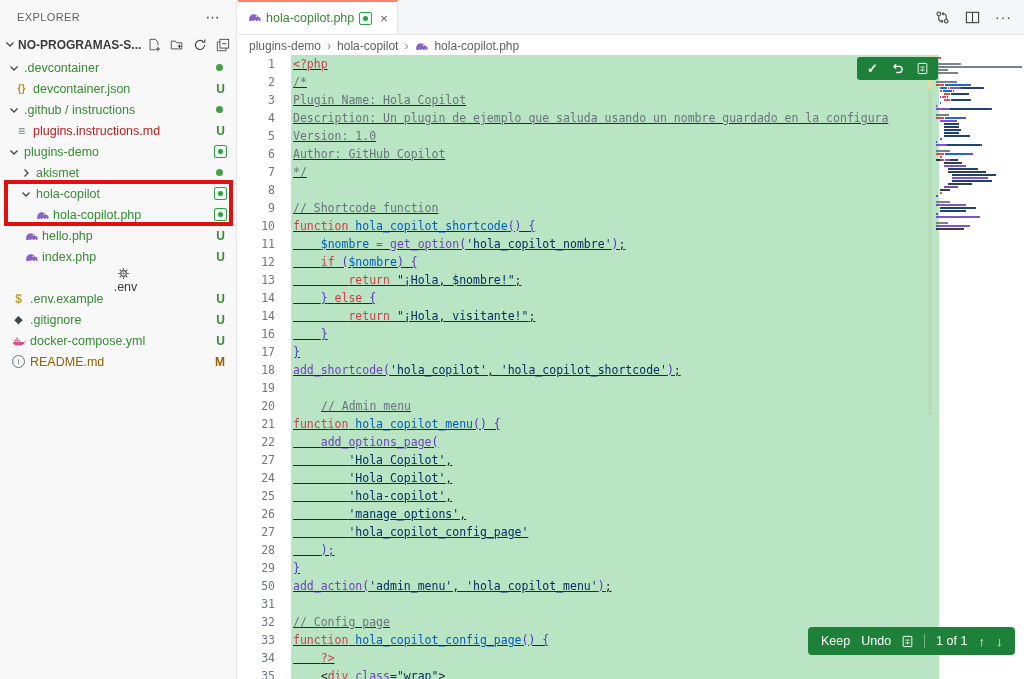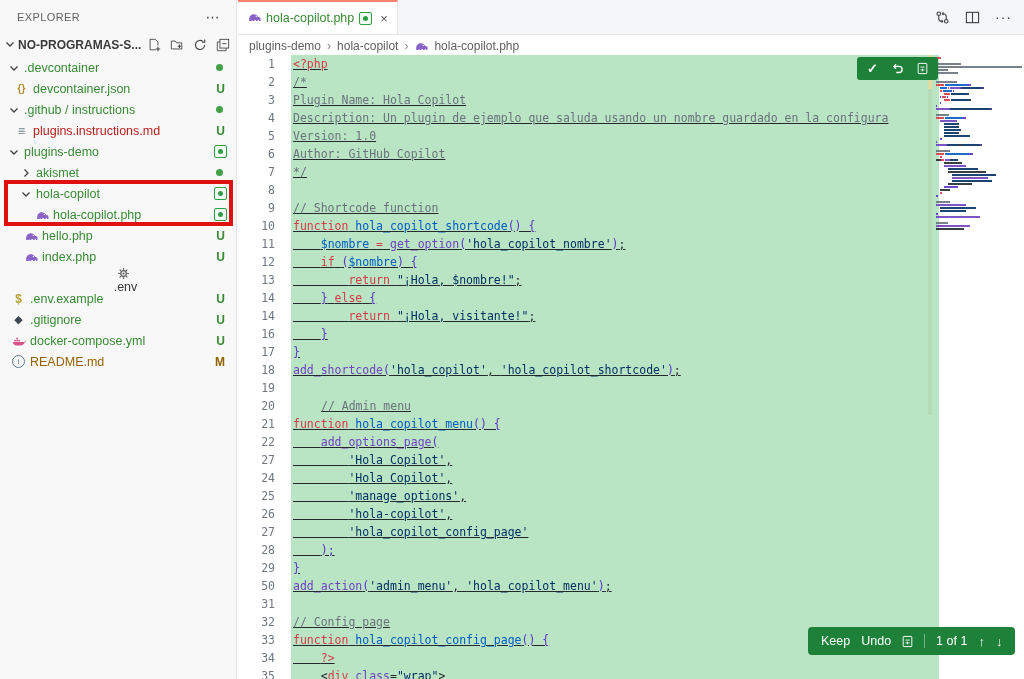--- a/index.html
+++ b/index.html
@@ -358,22 +358,22 @@
           <div class="codeline"><span style="color: rgb(36, 41, 46);">        </span><span style="color: rgb(215, 58, 73);">return</span><span style="color: rgb(36, 41, 46);"> </span><span style="color: rgb(3, 47, 98);">"¡Hola, visitante!"</span><span style="color: rgb(36, 41, 46);">;</span></div>
           <div class="codeline"><span style="color: rgb(36, 41, 46);">    </span><span style="color: rgb(90, 53, 201);">}</span></div>
           <div class="codeline"><span style="color: rgb(90, 53, 201);">}</span></div>
           <div class="codeline"><span style="color: rgb(111, 66, 193);">add_shortcode</span><span style="color: rgb(90, 53, 201);">(</span><span style="color: rgb(3, 47, 98);">'hola_copilot'</span><span style="color: rgb(36, 41, 46);">, </span><span style="color: rgb(3, 47, 98);">'hola_copilot_shortcode'</span><span style="color: rgb(90, 53, 201);">)</span><span style="color: rgb(36, 41, 46);">;</span></div>
           <div class="codeline"></div>
           <div class="codeline"><span style="color: rgb(106, 115, 125); margin-left: 28px;">// Admin menu</span></div>
           <div class="codeline"><span style="color: rgb(215, 58, 73);">function</span><span style="color: rgb(36, 41, 46);"> </span><span style="color: rgb(0, 92, 197);">hola_copilot_menu</span><span style="color: rgb(90, 53, 201);">() {</span></div>
           <div class="codeline"><span style="color: rgb(36, 41, 46);">    </span><span style="color: rgb(111, 66, 193);">add_options_page</span><span style="color: rgb(90, 53, 201);">(</span></div>
           <div class="codeline"><span style="color: rgb(36, 41, 46);">        </span><span style="color: rgb(3, 47, 98);">'Hola Copilot'</span><span style="color: rgb(36, 41, 46);">,</span></div>
           <div class="codeline"><span style="color: rgb(36, 41, 46);">        </span><span style="color: rgb(3, 47, 98);">'Hola Copilot'</span><span style="color: rgb(36, 41, 46);">,</span></div>
+          <div class="codeline"><span style="color: rgb(36, 41, 46);">        </span><span style="color: rgb(3, 47, 98);">'hola-copilot'</span><span style="color: rgb(36, 41, 46);">,</span></div>
           <div class="codeline"><span style="color: rgb(36, 41, 46);">        </span><span style="color: rgb(3, 47, 98);">'manage_options'</span><span style="color: rgb(36, 41, 46);">,</span></div>
-          <div class="codeline"><span style="color: rgb(36, 41, 46);">        </span><span style="color: rgb(3, 47, 98);">'hola-copilot'</span><span style="color: rgb(36, 41, 46);">,</span></div>
           <div class="codeline"><span style="color: rgb(36, 41, 46);">        </span><span style="color: rgb(3, 47, 98);">'hola_copilot_config_page'</span></div>
           <div class="codeline"><span style="color: rgb(36, 41, 46);">    </span><span style="color: rgb(90, 53, 201);">);</span></div>
           <div class="codeline"><span style="color: rgb(90, 53, 201);">}</span></div>
           <div class="codeline"><span style="color: rgb(111, 66, 193);">add_action</span><span style="color: rgb(90, 53, 201);">(</span><span style="color: rgb(3, 47, 98);">'admin_menu'</span><span style="color: rgb(36, 41, 46);">, </span><span style="color: rgb(3, 47, 98);">'hola_copilot_menu'</span><span style="color: rgb(90, 53, 201);">)</span><span style="color: rgb(36, 41, 46);">;</span></div>
           <div class="codeline"></div>
           <div class="codeline"><span style="color: rgb(106, 115, 125);">// Config page</span></div>
           <div class="codeline"><span style="color: rgb(215, 58, 73);">function</span><span style="color: rgb(36, 41, 46);"> </span><span style="color: rgb(0, 92, 197);">hola_copilot_config_page</span><span style="color: rgb(90, 53, 201);">() {</span></div>
           <div class="codeline"><span style="color: rgb(36, 41, 46);">    </span><span style="color: rgb(215, 58, 73);">?&gt;</span></div>
           <div class="codeline"><span style="color: rgb(36, 41, 46);">    &lt;</span><span style="color: rgb(215, 58, 73);">div</span><span style="color: rgb(36, 41, 46);"> </span><span style="color: rgb(111, 66, 193);">class</span><span style="color: rgb(36, 41, 46);">=</span><span style="color: rgb(3, 47, 98);">"wrap"</span><span style="color: rgb(36, 41, 46);">&gt;</span></div>
         </div>

